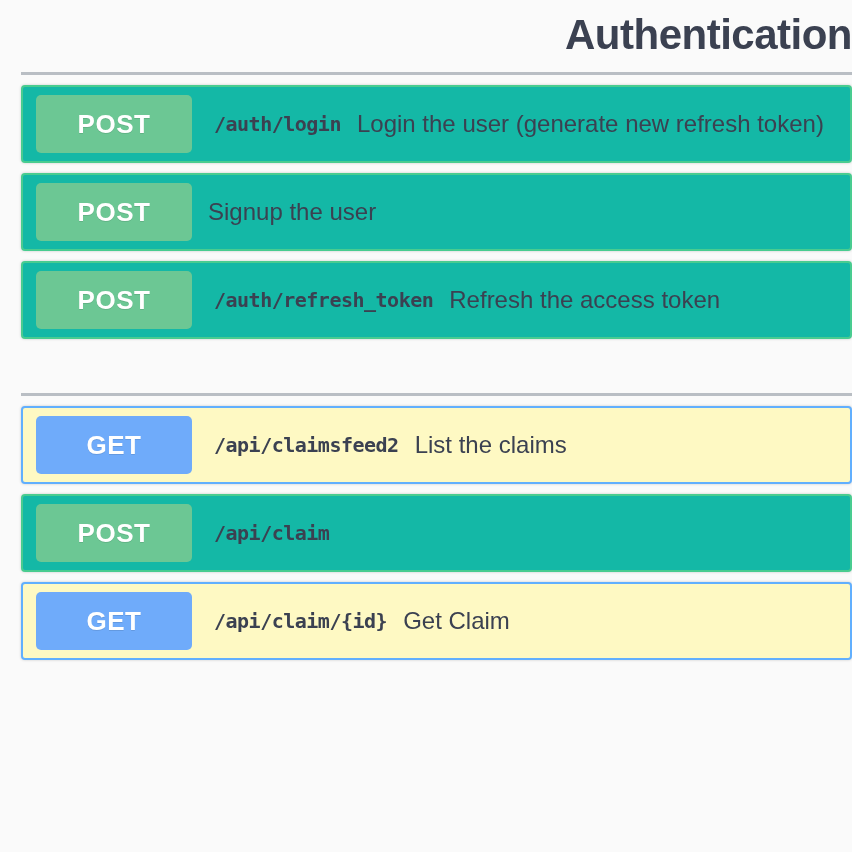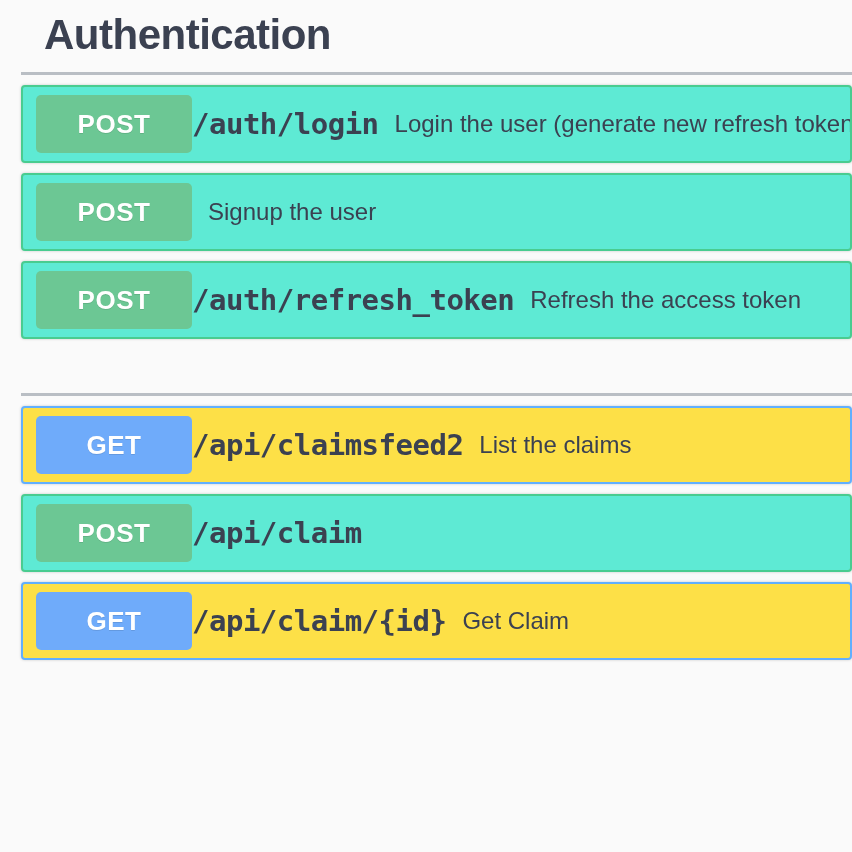--- a/index.html
+++ b/index.html
@@ -24,20 +24,21 @@
 
   
   .tag-section {
     margin: 0;
     padding: 0;
   }
 
   .tag-header {
     padding: 0 0 0 44px;
     margin: 0;
+    text-align: right;
   }
 
   .tag-title {
     font-size: 42px;
     font-weight: bold;
     color: #3b4151;
     font-family: "Liberation Sans", sans-serif;
     line-height: 1.1;
     margin: 0;
     padding: 0;
@@ -67,26 +68,26 @@
     align-items: center;
     border-radius: 4px;
     border-width: 2px;
     border-style: solid;
     box-shadow: 0 0 3px rgba(0, 0, 0, 0.19);
     overflow: hidden;
     cursor: pointer;
   }
 
   .op-row.post {
-    background: #5eead4;
+    background: #14b8a6;
     border-color: #49cc90;
   }
 
   .op-row.get {
-    background: #fde047;
+    background: #fef9c3;
     border-color: #61affe;
   }
 
   .op-method {
     flex: 0 0 auto;
     width: 156px;
     height: 58px;
     margin-left: 13px;
     border-radius: 5px;
     display: flex;
@@ -104,22 +105,23 @@
   .op-row.post .op-method {
     background: #6cc794;
   }
 
   .op-row.get .op-method {
     background: #6fabfa;
   }
 
   .op-path {
     flex: 0 0 auto;
+    margin-left: 22px;
     font-family: "DejaVu Sans Mono", monospace;
-    font-size: 29px;
+    font-size: 20px;
     font-weight: bold;
     color: #3b4151;
     white-space: nowrap;
     letter-spacing: -0.5px;
   }
 
   .op-summary {
     flex: 1 1 auto;
     margin-left: 16px;
     font-family: "Liberation Sans", sans-serif;

